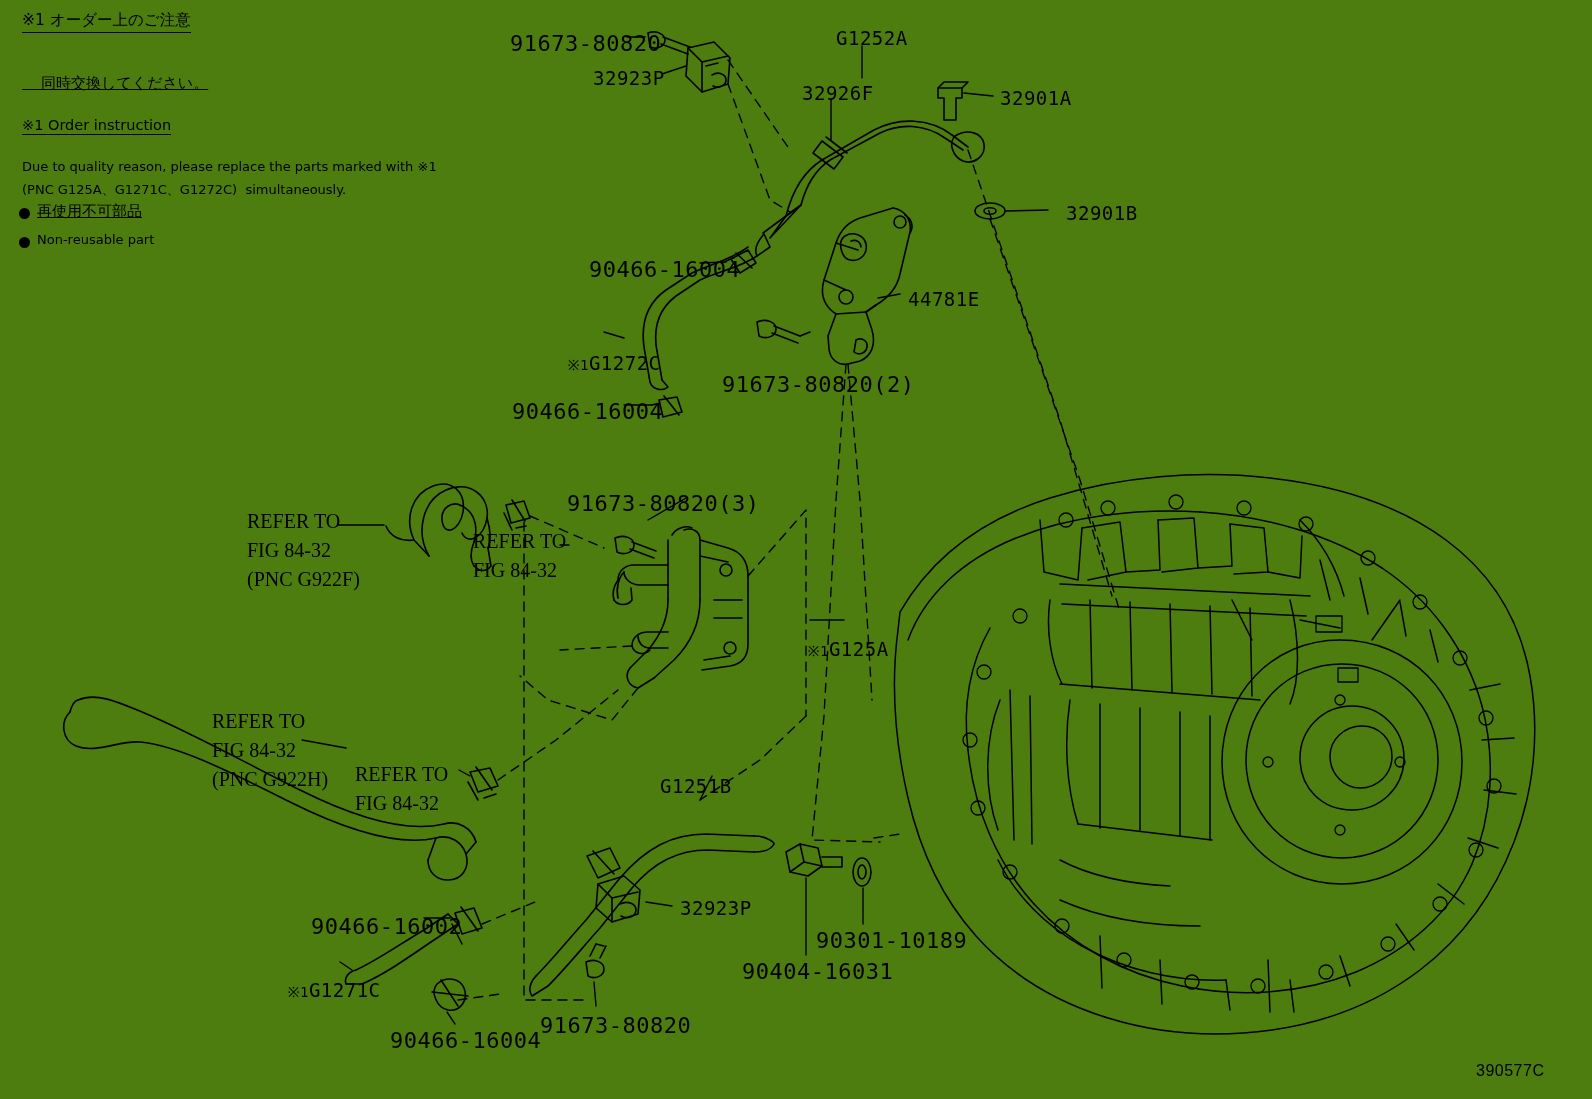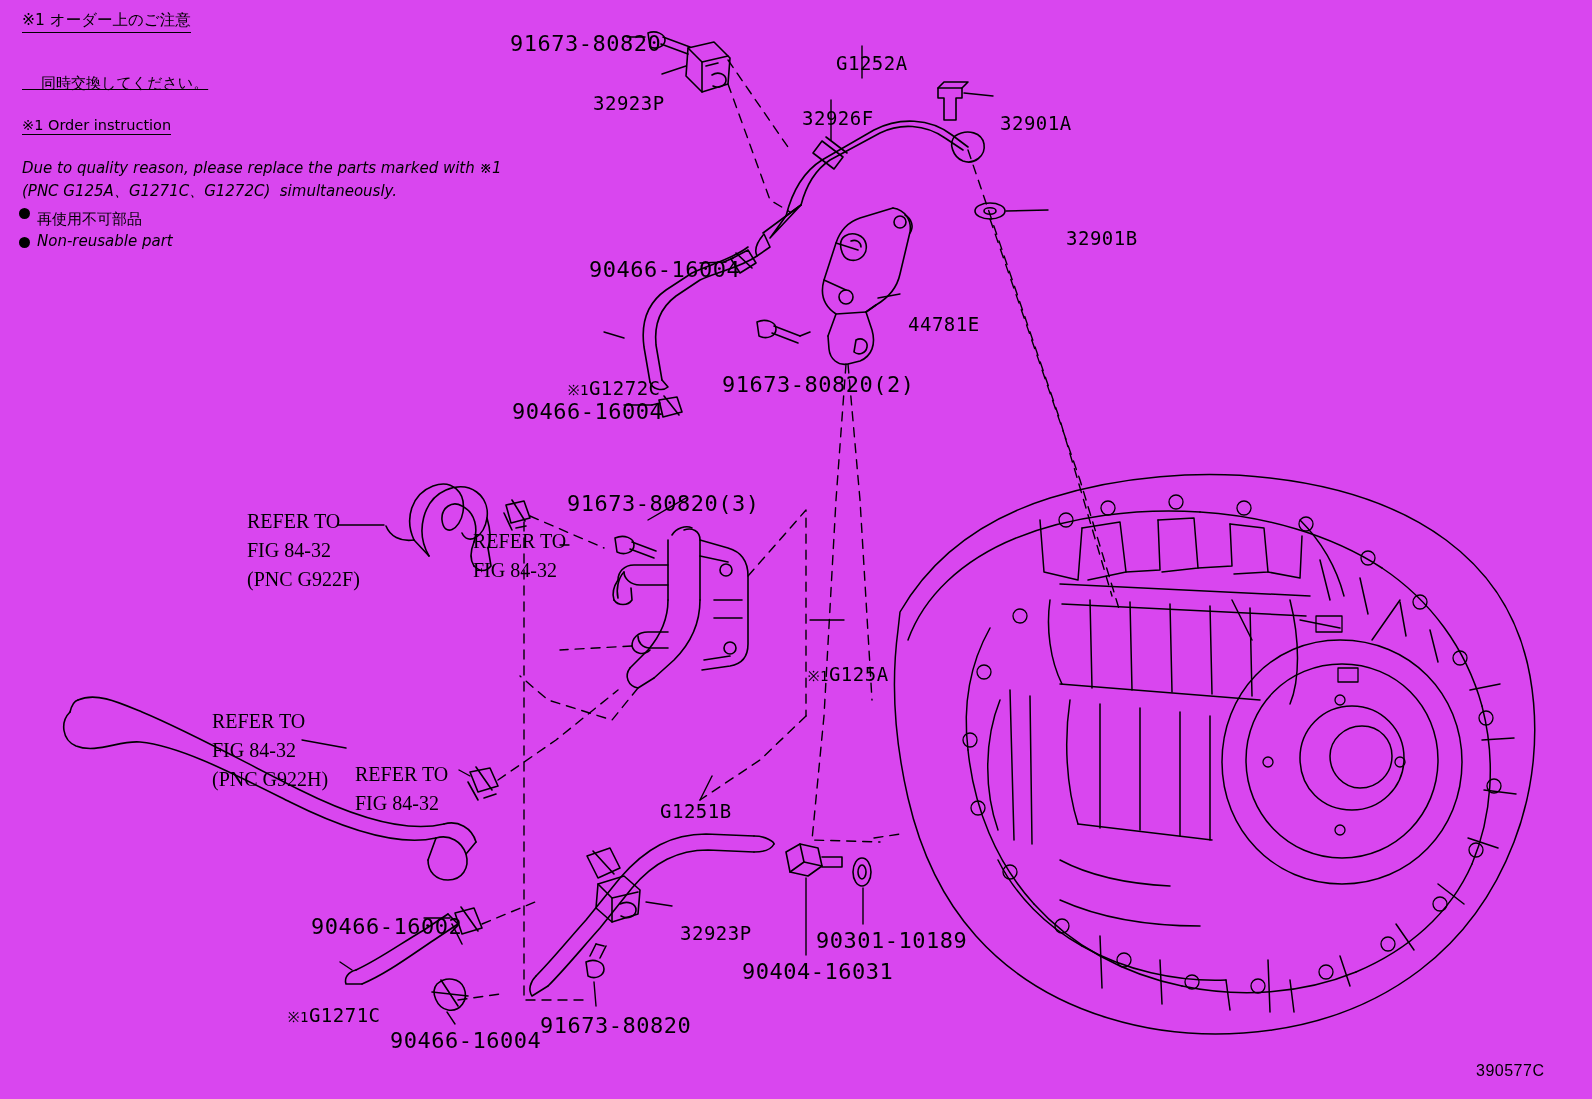--- a/index.html
+++ b/index.html
@@ -4,54 +4,52 @@
 <style>
   html, body {
     margin: 0;
     padding: 0;
     background: #ffffff;
   }
   #page {
     position: relative;
     width: 1592px;
     height: 1099px;
-    background: #d946ef;
+    background: #4d7c0f;
     overflow: hidden;
     font-family: "Liberation Sans", sans-serif;
     color: #000000;
   }
   .lbl {
     position: absolute;
     font-family: "DejaVu Sans Mono", monospace;
     font-size: 22px;
     letter-spacing: 0.5px;
     color: #000;
     white-space: pre;
     line-height: 1.25;
   }
   .lbl.big {
     font-size: 19px;
-    margin-top: 25px;
   }
   .jp {
     position: absolute;
     font-family: "DejaVu Sans", sans-serif;
     font-size: 15px;
     color: #000;
     white-space: pre;
     line-height: 1.5;
   }
   .en {
     position: absolute;
     font-family: "DejaVu Sans", sans-serif;
-    font-size: 15px;
+    font-size: 13px;
     color: #000;
     white-space: pre;
     line-height: 1.55;
-    font-style: italic;
   }
   .note-title {
     position: absolute;
     font-family: "DejaVu Sans", sans-serif;
     font-size: 15.5px;
     color: #000;
     white-space: pre;
     border-bottom: 1px solid #000;
     padding-bottom: 1px;
   }
@@ -94,21 +92,21 @@
 
 <div id="page">
 
   <div class="note-title" style="left:22px; top:10px;">※1 オーダー上のご注意</div>
   <div class="jp" style="left:22px; top:72px;text-decoration:underline;">    同時交換してください。</div>
   <div class="note-title" style="left:22px; top:117px; font-size:14.5px;">※1 Order instruction</div>
   <div class="en" style="left:22px; top:157px;">Due to quality reason, please replace the parts marked with ※1</div>
   <div class="en" style="left:22px; top:180px;">(PNC G125A、G1271C、G1272C)  simultaneously.</div>
 
   <span class="bullet" style="left:19px; top:208px;"></span>
-  <div class="jp" style="left:37px; top:208px;">再使用不可部品</div>
+  <div class="jp" style="left:37px; top:200px;text-decoration:underline;">再使用不可部品</div>
   <span class="bullet" style="left:19px; top:237px;"></span>
   <div class="en" style="left:37px; top:230px;">Non-reusable part</div>
 
   <svg class="art" viewBox="0 0 1592 1099">
     <g fill="none" stroke="#000" stroke-width="1.6" stroke-linecap="round" stroke-linejoin="round">
 
       <path d="M801 205 C 806 186, 815 170, 830 160 L 880 133 C 900 123, 925 124, 945 138 L 963 150"></path>
       <path d="M786 216 C 792 192, 803 172, 822 160 L 874 130 C 899 117, 930 118, 952 135 L 968 147"></path>
       <path d="M786 216 L 801 205"></path>
 

